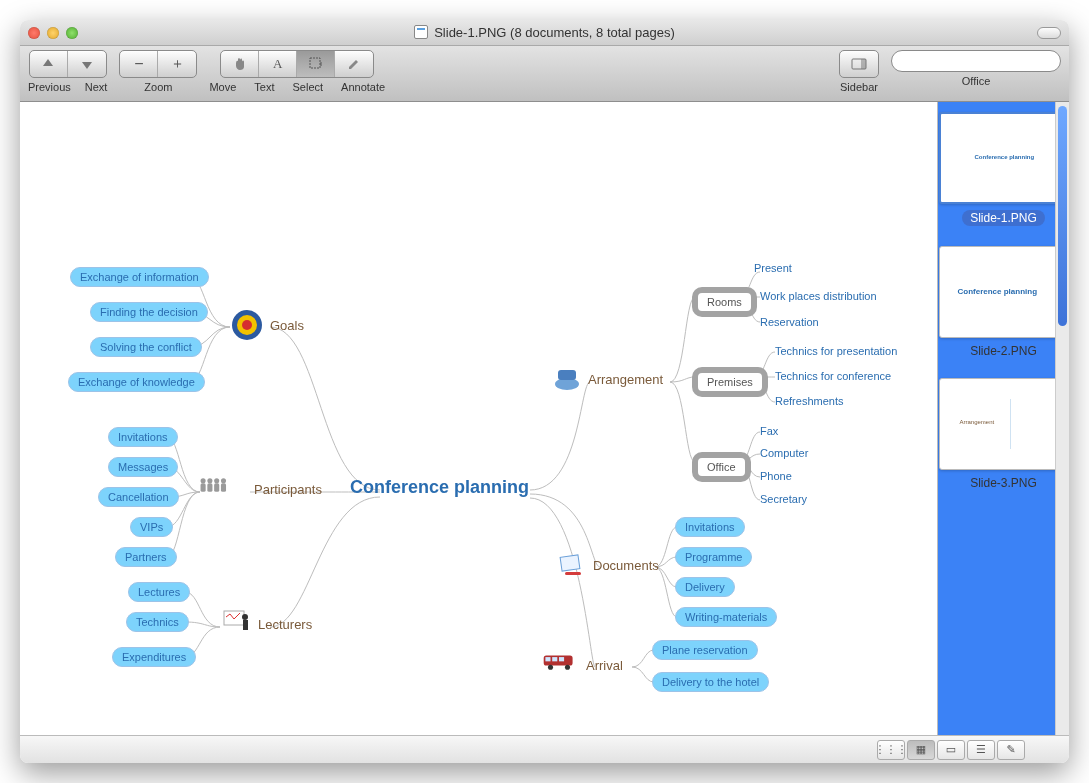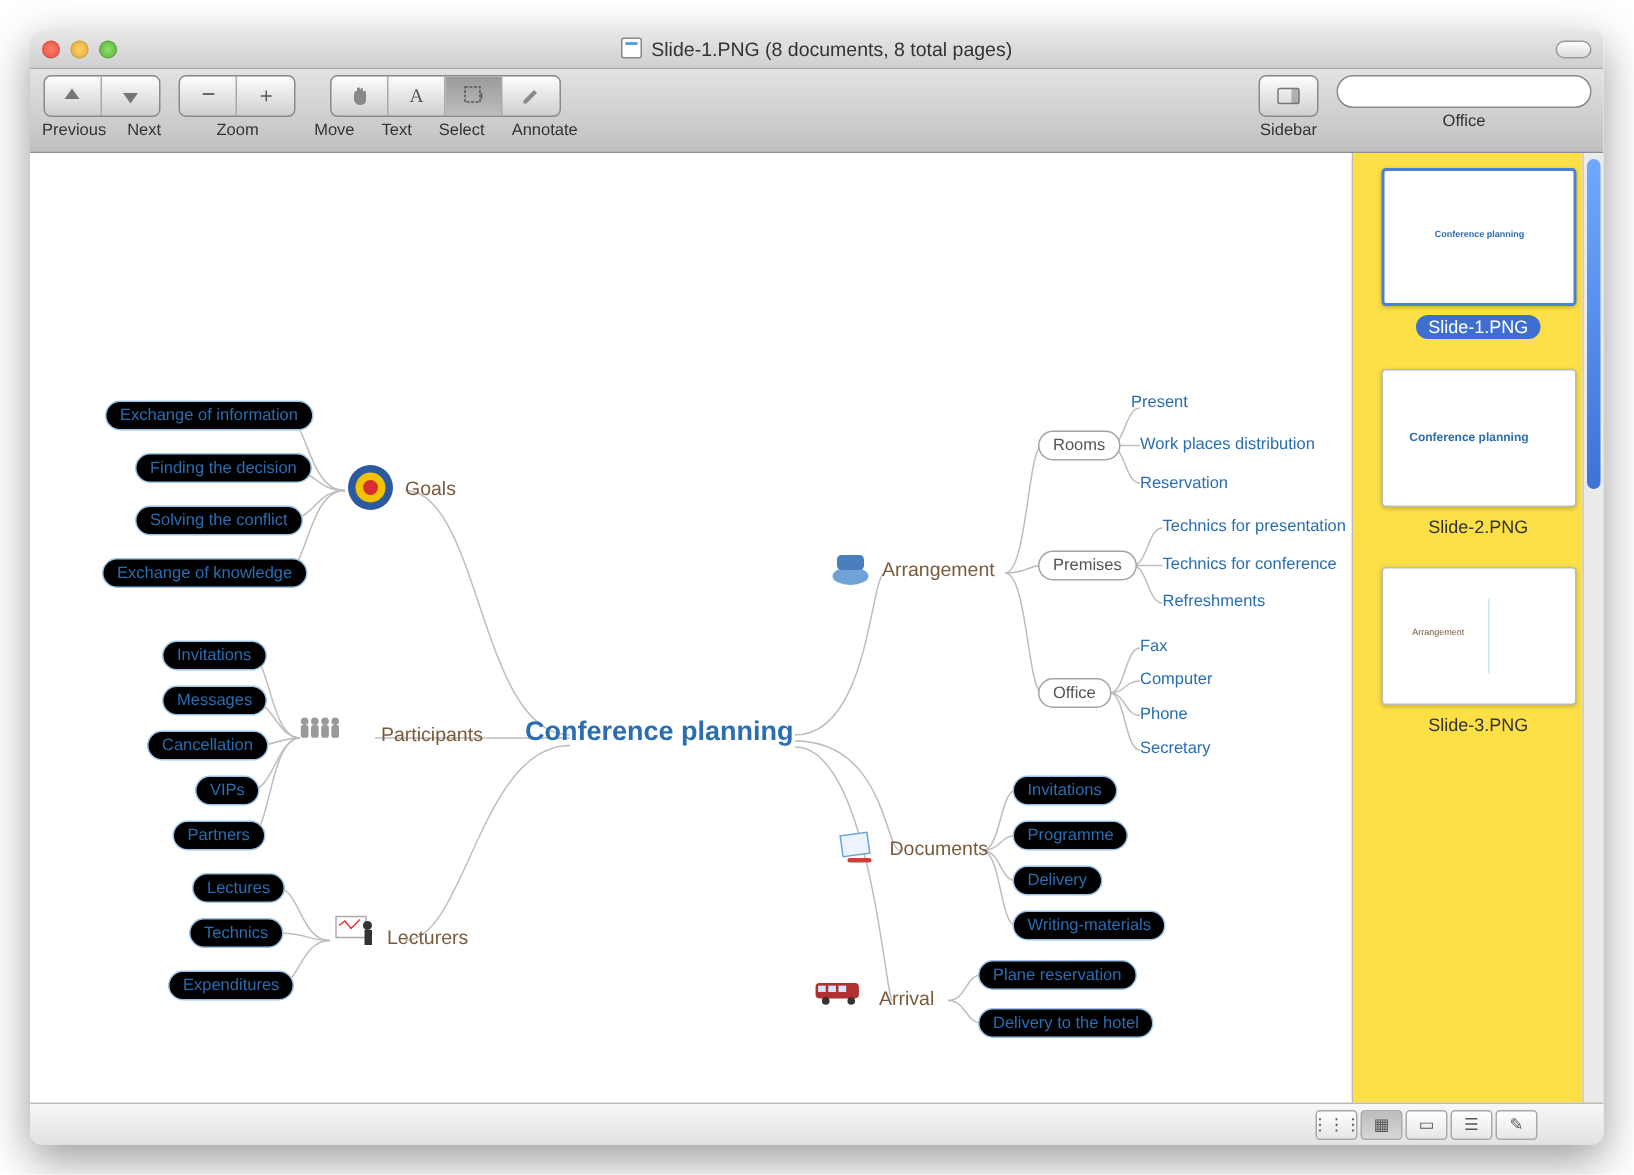--- a/index.html
+++ b/index.html
@@ -27,41 +27,41 @@
   .tlabel { font-size:11px; color:#333; margin-top:3px; }
   .tlabel-pair { display:flex; gap:14px; font-size:11px; color:#333; margin-top:3px;}
   .spacer{flex:1;}
   .search-wrap{display:flex;flex-direction:column;align-items:center;}
   .search{width:170px;height:22px;border-radius:11px;border:1px solid #8a8a8a;background:#fff;padding:0 8px 0 24px;position:relative;}
   .search-icon{position:absolute;left:6px;top:4px;font-size:12px;color:#777;}
   .icon-svg{width:16px;height:16px;}
 
   .content { position:absolute; top:82px; bottom:28px; left:0; right:0; display:flex; }
   .canvas { flex:1; position:relative; background:#fff; overflow:hidden; }
-  .sidebar { width:168px; border-left:1px solid #bbb; background:#fde047; overflow-y:auto; }
+  .sidebar { width:132px; border-left:1px solid #bbb; background:#3b82f6; overflow-y:auto; }
   .side-inner{padding:10px 8px; display:flex; flex-direction:column; gap:20px; align-items:center;}
   .thumb{display:flex;flex-direction:column;align-items:center;gap:6px;}
   .thumb-img{width:130px;height:92px;border:1px solid #bbb;border-radius:3px;box-shadow:0 1px 3px rgba(0,0,0,0.2);background:#fff;position:relative;overflow:hidden;}
   .thumb.selected .thumb-img{border:2px solid #4a81d4;}
   .thumb-label{font-size:12px;color:#333;}
   .thumb.selected .thumb-label{background:#3e6fd0;color:#fff;padding:1px 8px;border-radius:8px;}
   .scroll-gutter{position:absolute;right:0;top:82px;bottom:28px;width:14px;background:#eaeaea;border-left:1px solid #ccc;}
   .scroll-thumb{position:absolute;right:2px;top:4px;width:9px;height:220px;border-radius:5px;background:linear-gradient(#6fa8ff,#3d72d8);}
 
   .footer{position:absolute;bottom:0;left:0;right:0;height:28px;border-top:1px solid #bbb;background:linear-gradient(#f7f7f7,#e2e2e2);display:flex;align-items:center;justify-content:flex-end;padding:0 6px;gap:2px;}
   .foot-area{width:186px;display:flex;gap:2px;align-items:center;}
   .fbtn{width:28px;height:20px;border:1px solid #aaa;border-radius:3px;background:linear-gradient(#fff,#e6e6e6);display:flex;align-items:center;justify-content:center;color:#555;font-size:11px;}
   .fbtn.active{background:linear-gradient(#bcbcbc,#d8d8d8);}
 
   
   .center-title{position:absolute;left:330px;top:375px;font-size:18px;font-weight:bold;color:#2a6db0;}
   .branch-label{position:absolute;font-size:13px;color:#7a5a3a;}
   .branch-icon{position:absolute;width:34px;height:34px;}
-  .node{position:absolute;font-size:11px;color:#2a6db0;border:1px solid #9cc3e8;border-radius:10px;padding:3px 9px;background:#000000;white-space:nowrap;}
-  .subhead{position:absolute;font-size:11px;color:#555;border:1px solid #a3a3a3;border-radius:10px;padding:3px 9px;background:#fff;}
+  .node{position:absolute;font-size:11px;color:#2a6db0;border:1px solid #9cc3e8;border-radius:10px;padding:3px 9px;background:#7dd3fc;white-space:nowrap;}
+  .subhead{position:absolute;font-size:11px;color:#555;border:6px solid #a3a3a3;border-radius:10px;padding:3px 9px;background:#fff;}
   .leaf{position:absolute;font-size:11px;color:#2a6db0;white-space:nowrap;}
   svg.connectors{position:absolute;inset:0;width:100%;height:100%;}
   svg.connectors path{fill:none;stroke:#bdbdbd;stroke-width:1;}
 
   
   .mini-text{position:absolute;font-size:8px;color:#2a6db0;font-weight:bold;}
 </style>
 </head>
 <body>
 

